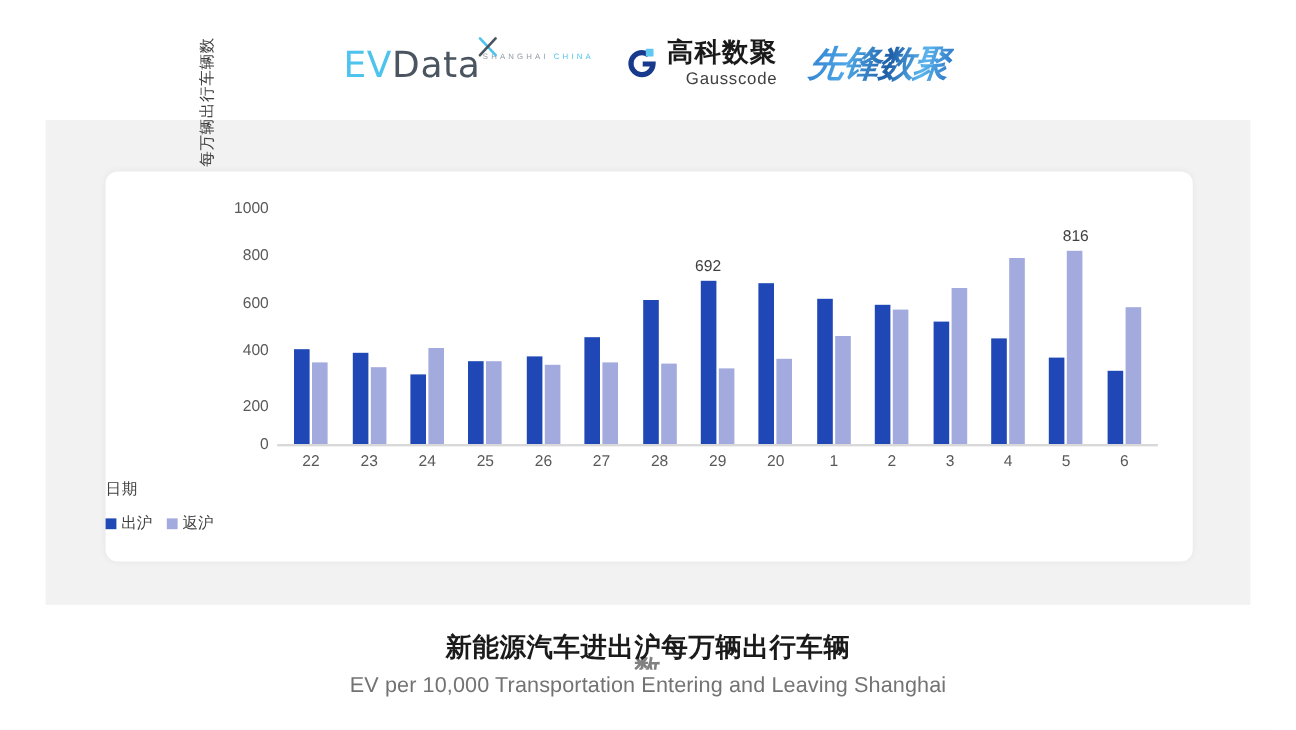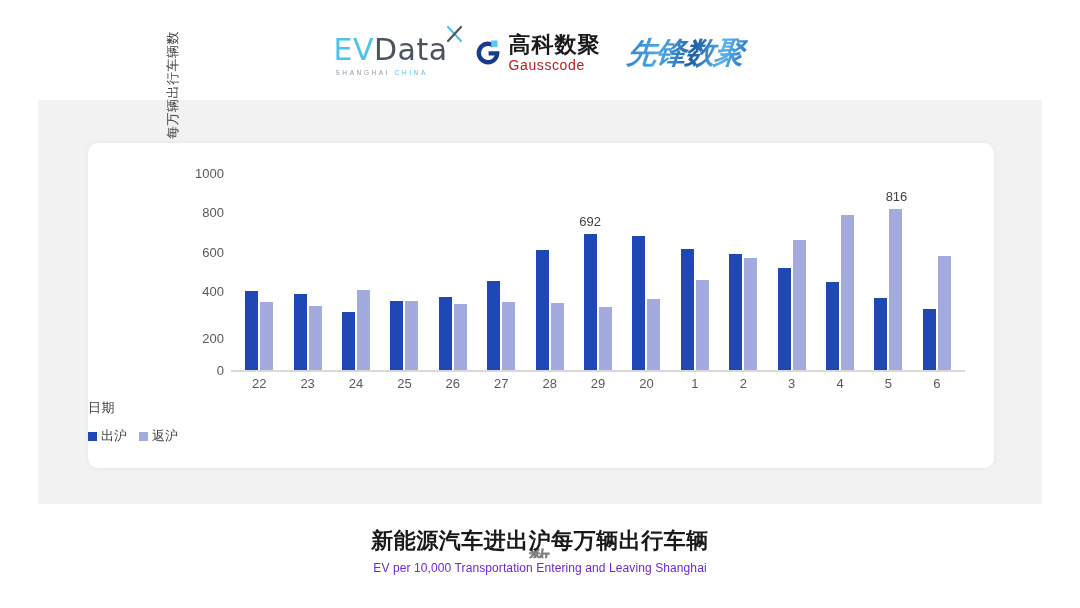--- a/index.html
+++ b/index.html
@@ -25,21 +25,21 @@
     display: flex;
     align-items: center;
     justify-content: center;
     gap: 26px;
   }
 
   
   .evdata-logo {
     position: relative;
     display: flex;
-    flex-direction: column;
+    flex-direction: row;
     align-items: flex-start;
     padding-top: 4px;
   }
   .evdata-word {
     position: relative;
     font-size: 30px;
     letter-spacing: 0.5px;
     line-height: 1;
     font-family: "DejaVu Sans", sans-serif;
     font-weight: 400;
@@ -86,23 +86,24 @@
     font-size: 22px;
     color: #1a1a1a;
     font-family: "DejaVu Sans", sans-serif;
     font-weight: 700;
     letter-spacing: 1px;
     white-space: nowrap;
   }
   .gauss-en {
     margin-top: 2px;
     font-size: 14px;
-    color: #b91c1c;
+    color: #404040;
     letter-spacing: 0.6px;
     font-family: "Liberation Sans", sans-serif;
+    text-align: right;
   }
 
   
   .xianfeng-logo {
     font-family: "DejaVu Sans", sans-serif;
     font-weight: 700;
     font-style: italic;
     font-size: 30px;
     letter-spacing: -1px;
     white-space: nowrap;
@@ -300,22 +301,22 @@
     font-weight: 700;
     font-size: 22px;
     color: #1a1a1a;
     opacity: 0.55;
     clip-path: inset(0 0 52% 0);
     pointer-events: none;
   }
   .caption-sub {
     margin-top: 8px;
     font-family: "Liberation Sans", sans-serif;
-    font-size: 12px;
-    color: #6d28d9;
+    font-size: 18px;
+    color: #737373;
     letter-spacing: 0.1px;
   }
 </style>
 </head>
 <body>
 
 <div class="logo-bar">
 
   <div class="evdata-logo">
     <div class="evdata-word">

